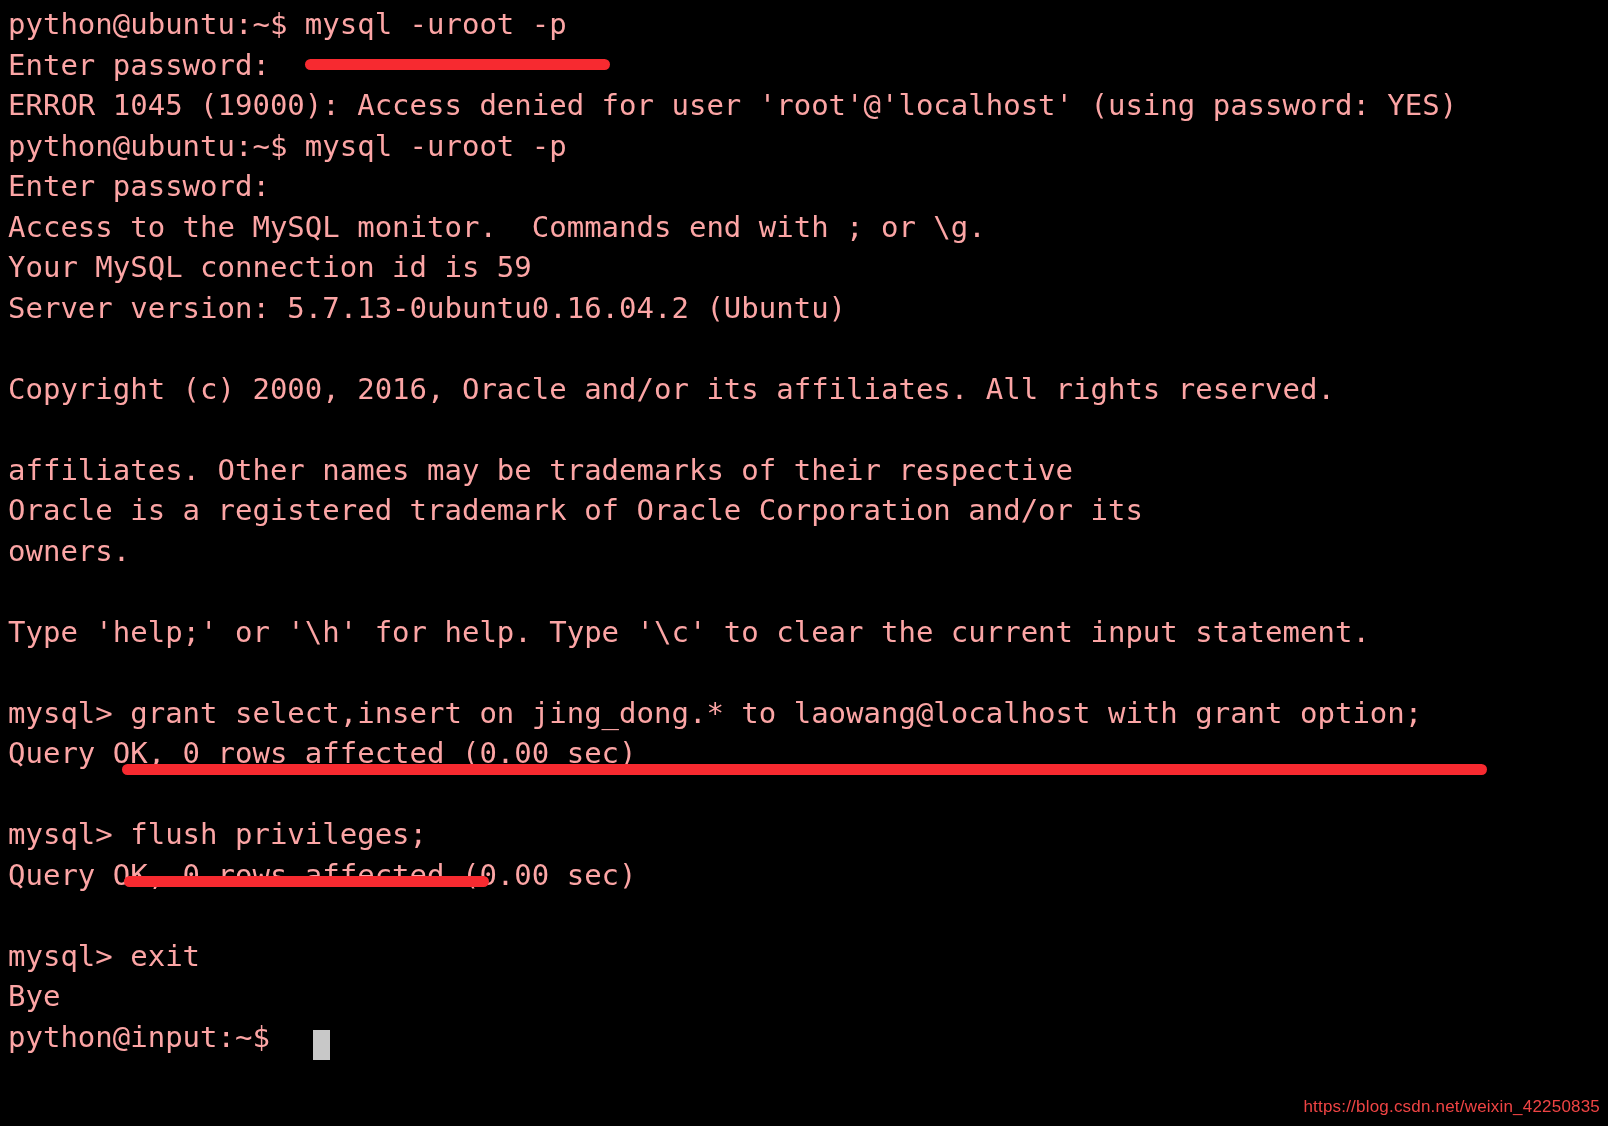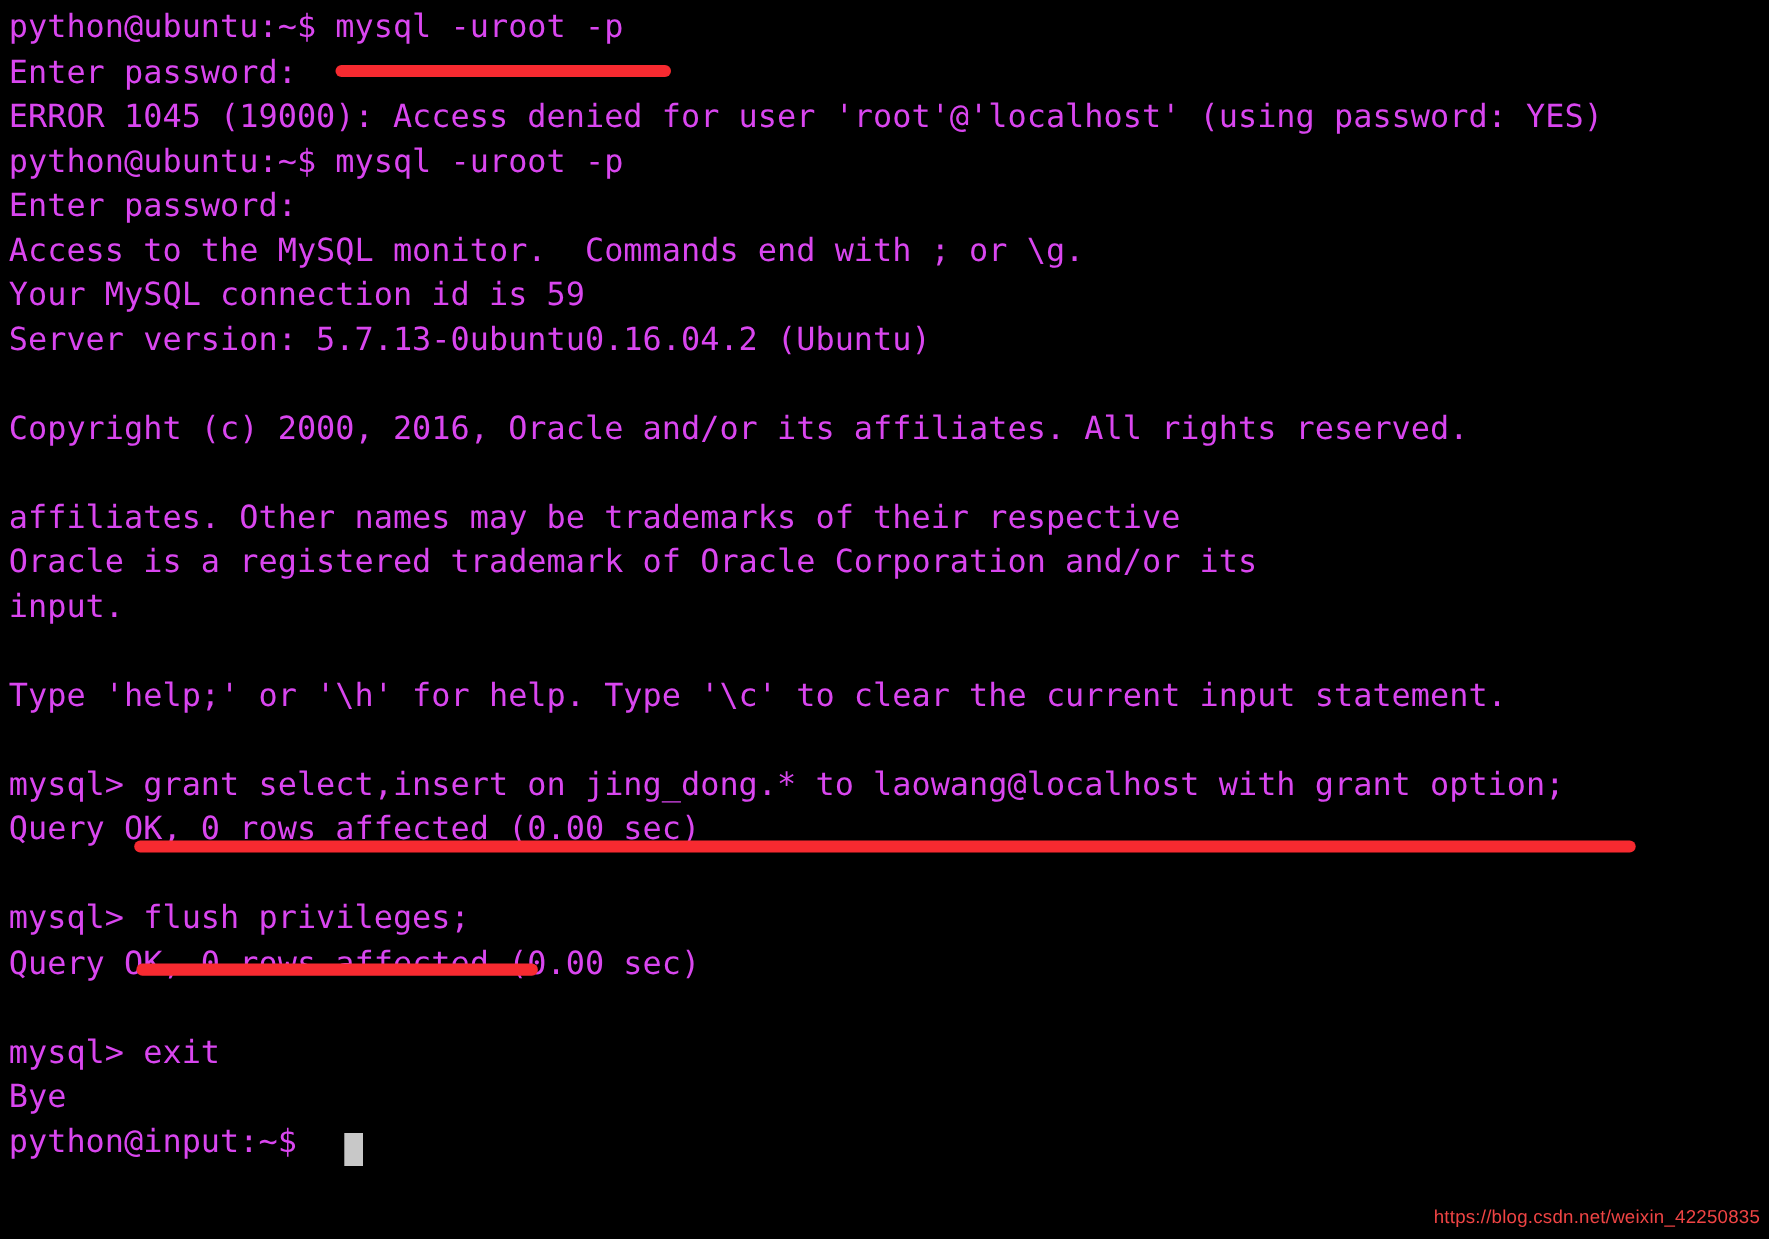--- a/index.html
+++ b/index.html
@@ -28,21 +28,21 @@
     position: absolute;
     left: 8px;
     top: 4px;
     width: 1592px;
   }
 
   .line {
     height: 40.5px;
     line-height: 40.5px;
     font-size: 29px;
-    color: #d946ef;
+    color: #fca5a5;
     white-space: pre;
     letter-spacing: 0px;
     position: relative;
   }
 
   .line.blank {
     color: transparent;
   }
 
   
@@ -106,21 +106,21 @@
     <div class="line">python@ubuntu:~$ mysql -uroot -p</div>
     <div class="line">Enter password:</div>
     <div class="line">Access to the MySQL monitor.  Commands end with ; or \g.</div>
     <div class="line">Your MySQL connection id is 59</div>
     <div class="line">Server version: 5.7.13-0ubuntu0.16.04.2 (Ubuntu)</div>
     <div class="line blank"></div>
     <div class="line">Copyright (c) 2000, 2016, Oracle and/or its affiliates. All rights reserved.</div>
     <div class="line blank"></div>
     <div class="line">affiliates. Other names may be trademarks of their respective</div>
     <div class="line">Oracle is a registered trademark of Oracle Corporation and/or its</div>
-    <div class="line">input.</div>
+    <div class="line">owners.</div>
     <div class="line blank"></div>
     <div class="line">Type 'help;' or '\h' for help. Type '\c' to clear the current input statement.</div>
     <div class="line blank"></div>
     <div class="line">mysql&gt; grant select,insert on jing_dong.* to laowang@localhost with grant option;</div>
     <div class="line">Query OK, 0 rows affected (0.00 sec)</div>
     <div class="line blank"></div>
     <div class="line">mysql&gt; flush privileges;</div>
     <div class="line">Query OK, 0 rows affected (0.00 sec)</div>
     <div class="line blank"></div>
     <div class="line">mysql&gt; exit</div>

